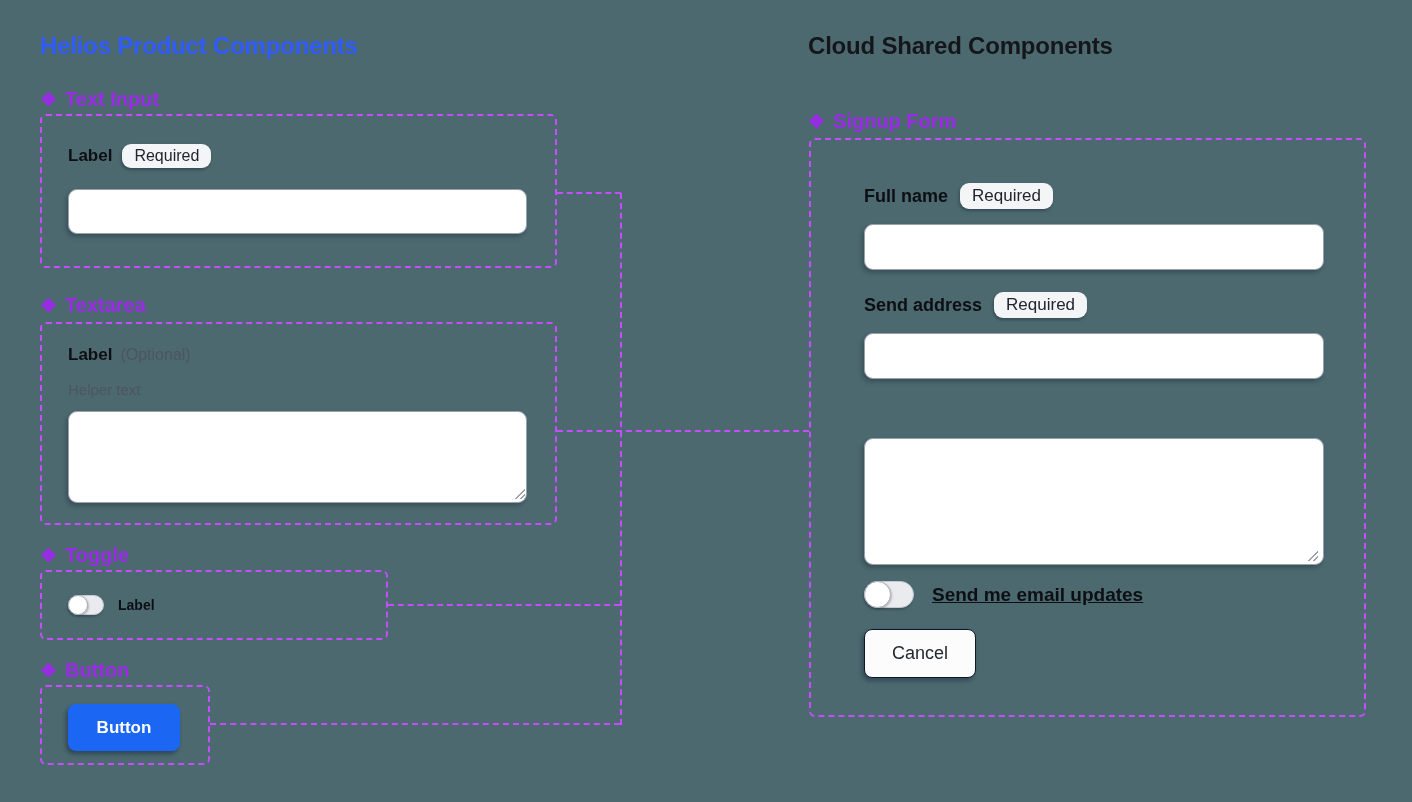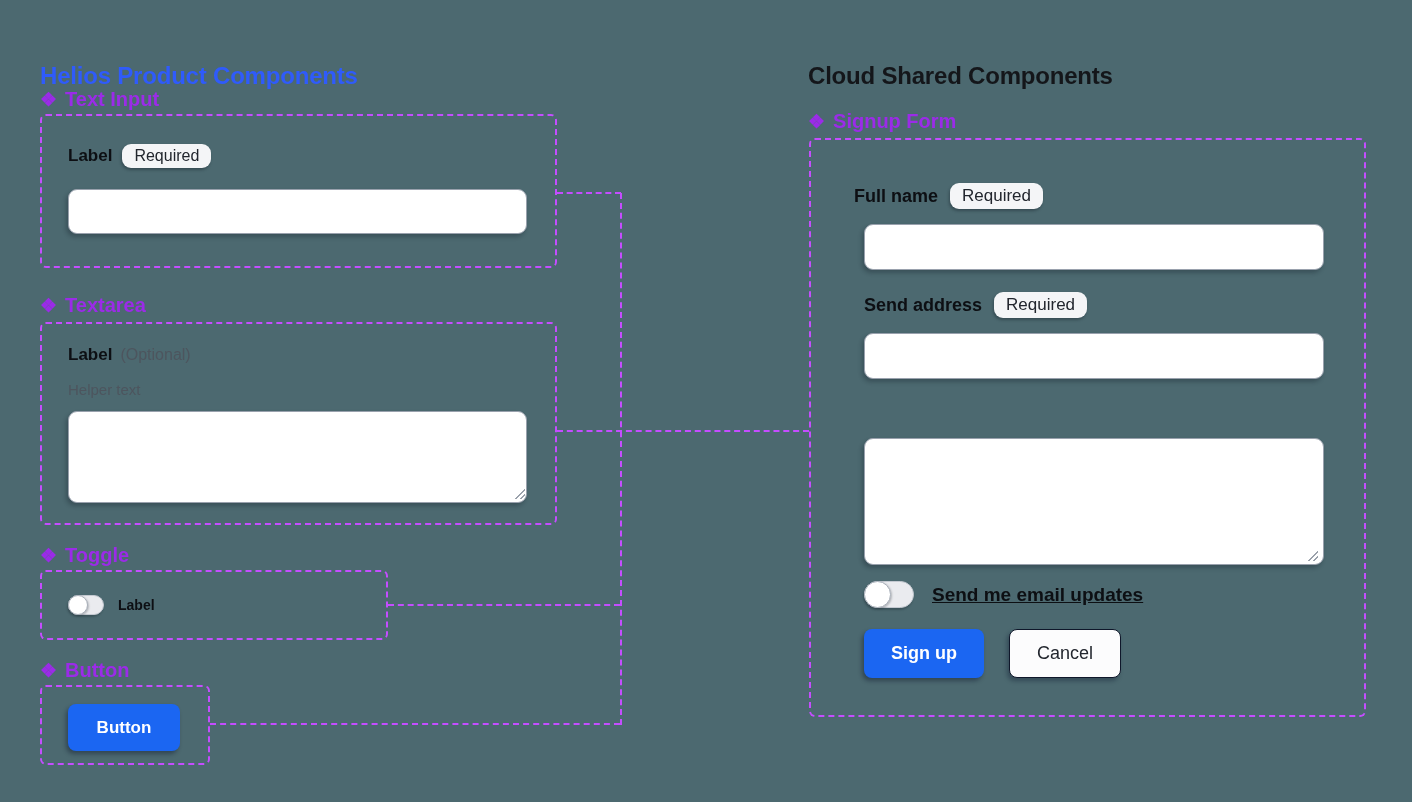--- a/index.html
+++ b/index.html
@@ -9,21 +9,21 @@
     --title-blue:#2f5bfb;
     --ink:#0d0f13;
     --muted:#4d555e;
     --blue:#1b66f2;
   }
   *{margin:0;padding:0;box-sizing:border-box;}
   body{font-family:"Liberation Sans", sans-serif;background:#2f3d42;}
   .canvas{
     position:relative;width:1412px;height:802px;background:var(--bg);overflow:hidden;
   }
-  .h1{position:absolute;font-size:24px;font-weight:800;letter-spacing:-0.2px;margin-top:30px;}
+  .h1{position:absolute;font-size:24px;font-weight:800;letter-spacing:-0.2px;}
   .h1.blue{color:var(--title-blue);}
   .h1.dark{color:#14161a;}
   .section-head{position:absolute;font-size:20px;font-weight:700;color:var(--purple);display:flex;align-items:center;gap:8px;}
   .diamond{font-size:19px;line-height:1;}
   .wire-box{position:absolute;border:2px dashed var(--wire);border-radius:6px;}
   .wire-h{position:absolute;border-top:2px dashed var(--wire);height:0;}
   .wire-v{position:absolute;border-left:2px dashed var(--wire);width:0;}
   .row{position:absolute;display:flex;align-items:center;}
   .lbl{font-weight:700;color:var(--ink);}
   .lbl-17{font-size:17px;}
@@ -131,21 +131,21 @@
       <span class="lbl" style="font-size:14px;">Label</span>
     </div>
   </div>
 
   <div class="wire-box" style="left:40px;top:685px;width:170px;height:80px;">
     <button class="btn btn-primary" style="position:absolute;left:26px;top:17px;width:112px;height:47px;font-size:17px;">Button</button>
   </div>
 
   <div class="wire-box" style="left:809px;top:138px;width:557px;height:579px;">
 
-    <div class="row" style="left:43px;top:43px;gap:12px;">
+    <div class="row" style="left:53px;top:43px;gap:12px;">
       <span class="lbl lbl-18">Full name</span>
       <span class="badge" style="font-size:17px;">Required</span>
     </div>
     <input class="tfield" style="left: 53px; top: 84px; width: 460px; height: 46px;" type="text">
 
     <div class="row" style="left:53px;top:152px;gap:12px;">
       <span class="lbl lbl-18">Send address</span>
       <span class="badge" style="font-size:17px;">Required</span>
     </div>
     <input class="tfield" style="left: 53px; top: 193px; width: 460px; height: 46px;" type="text">
@@ -158,18 +158,17 @@
     <span class="resize-grip" style="left:495px;top:409px;right:auto;bottom:auto;"></span>
 
     <div class="row" style="left:53px;top:441px;gap:18px;">
       <span class="toggle lg">
           <span class="knob"></span>
         </span>
       <span class="lbl" style="font-size:19px;text-decoration:underline;">Send me email updates</span>
     </div>
 
     <div class="row" style="left:53px;top:489px;gap:25px;">
-      <button class="btn btn-primary" style="width:120px;height:49px;font-size:18px;">Sign up</button>
       <button class="btn btn-secondary" style="width:112px;height:49px;font-size:18px;">Cancel</button>
     </div>
   </div>
 
 </div>
 
 </body></html>

